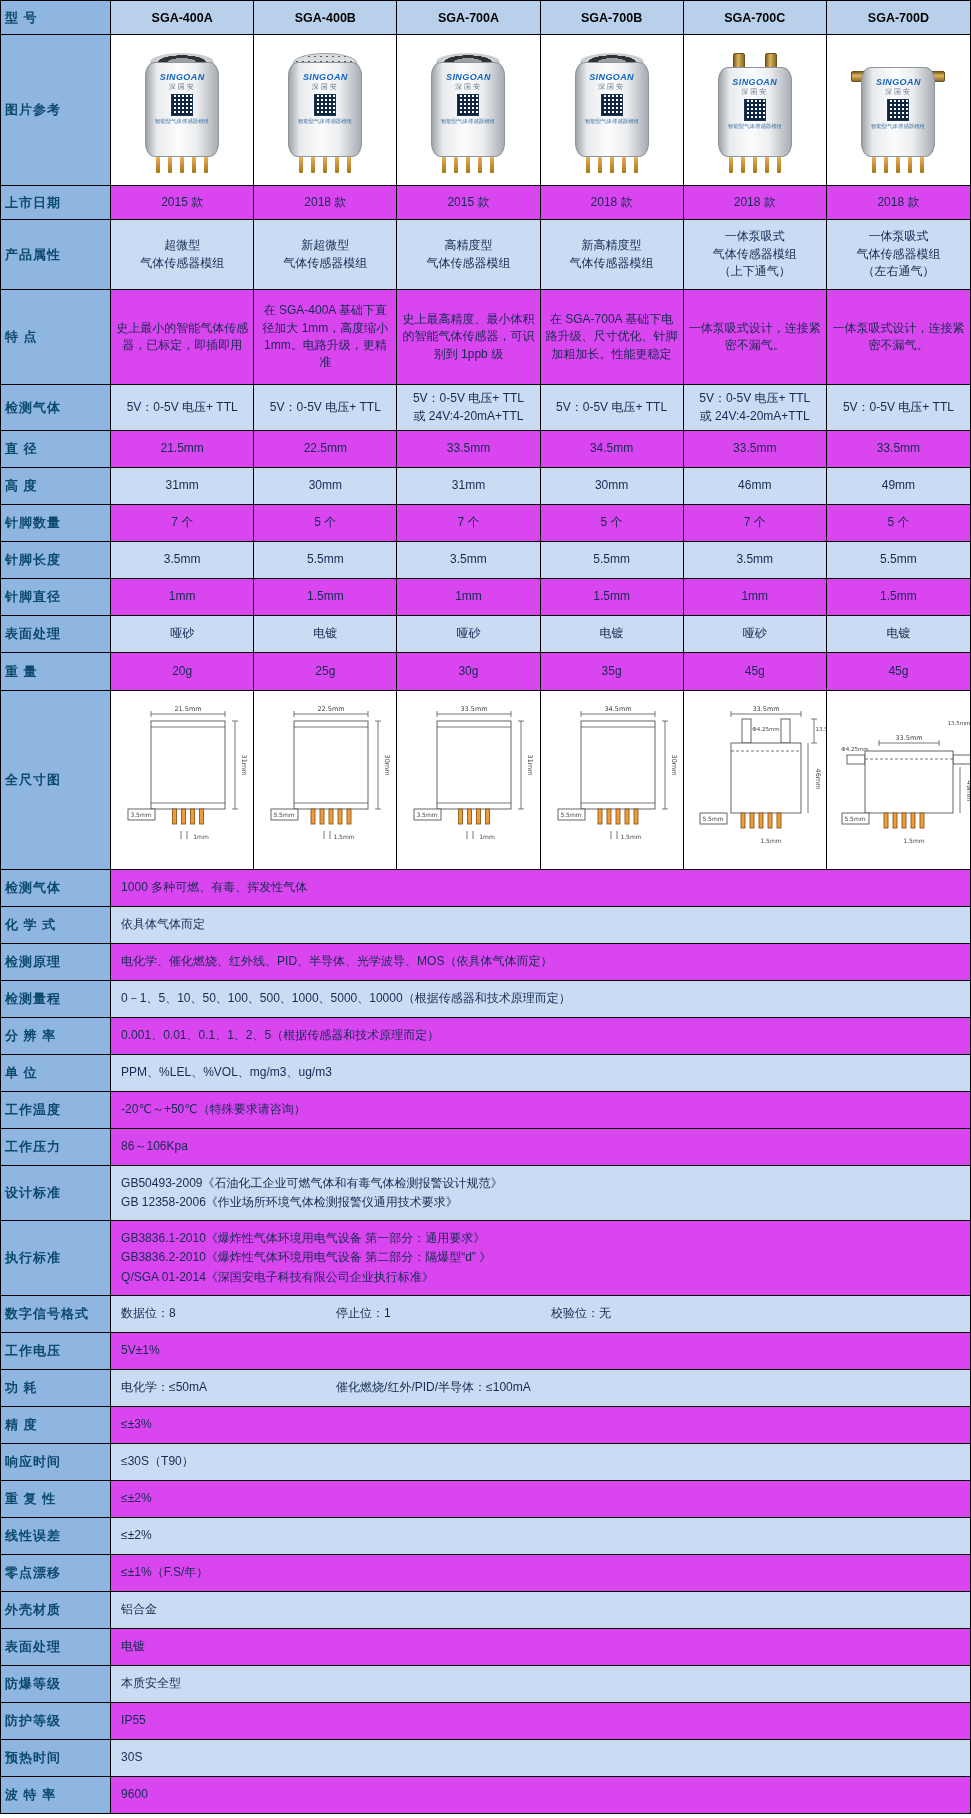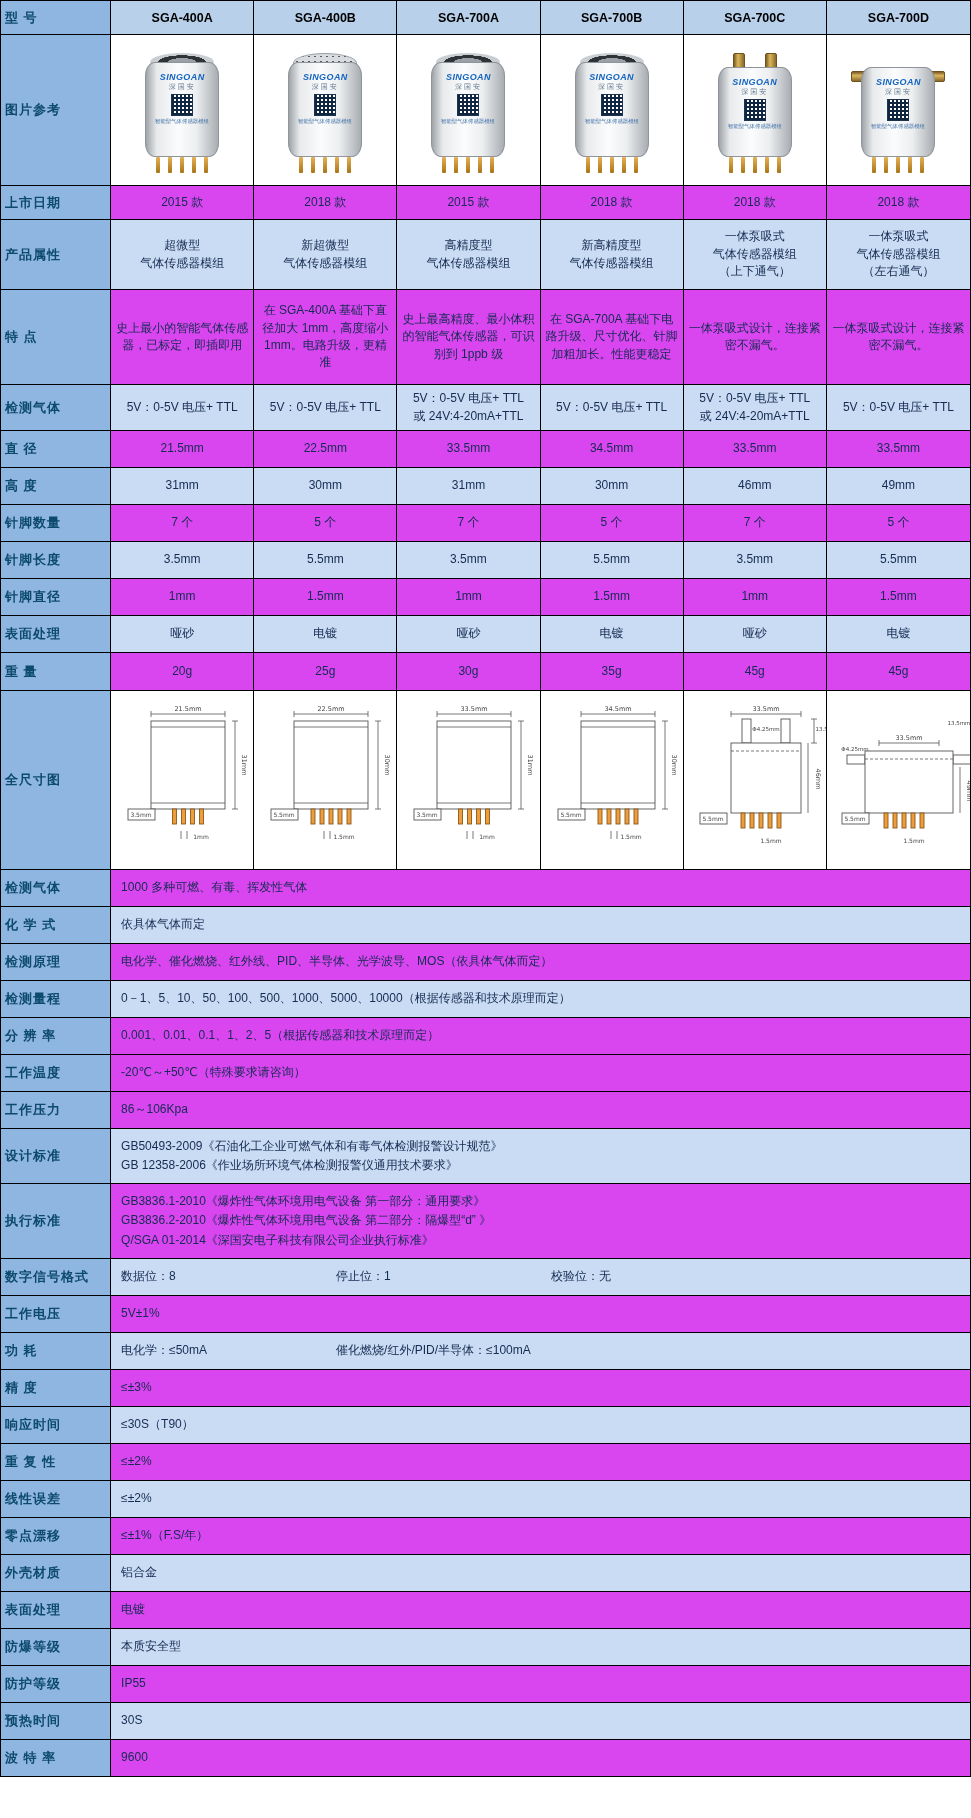--- a/index.html
+++ b/index.html
@@ -438,20 +438,24 @@
           <td class="wide-cell shade-b" colspan="6">电化学、催化燃烧、红外线、PID、半导体、光学波导、MOS（依具体气体而定）</td>
         </tr>
         <tr style="height: 37px;">
           <td class="label-cell">检测量程</td>
           <td class="wide-cell shade-a" colspan="6">0－1、5、10、50、100、500、1000、5000、10000（根据传感器和技术原理而定）</td>
         </tr>
         <tr style="height: 37px;">
           <td class="label-cell">分 辨 率</td>
           <td class="wide-cell shade-b" colspan="6">0.001、0.01、0.1、1、2、5（根据传感器和技术原理而定）</td>
         </tr>
+        <tr style="height: 37px;">
+          <td class="label-cell">单  位</td>
+          <td class="wide-cell shade-a" colspan="6">PPM、%LEL、%VOL、mg/m3、ug/m3</td>
+        </tr>
         <tr style="height: 37px; margin-left: 8px;">
           <td class="label-cell">工作温度</td>
           <td class="wide-cell shade-b" colspan="6">-20℃～+50℃（特殊要求请咨询）</td>
         </tr>
         <tr style="height: 37px;">
           <td class="label-cell">工作压力</td>
           <td class="wide-cell shade-b" colspan="6">86～106Kpa</td>
         </tr>
         <tr style="height: 55px;">
           <td class="label-cell">设计标准</td>

